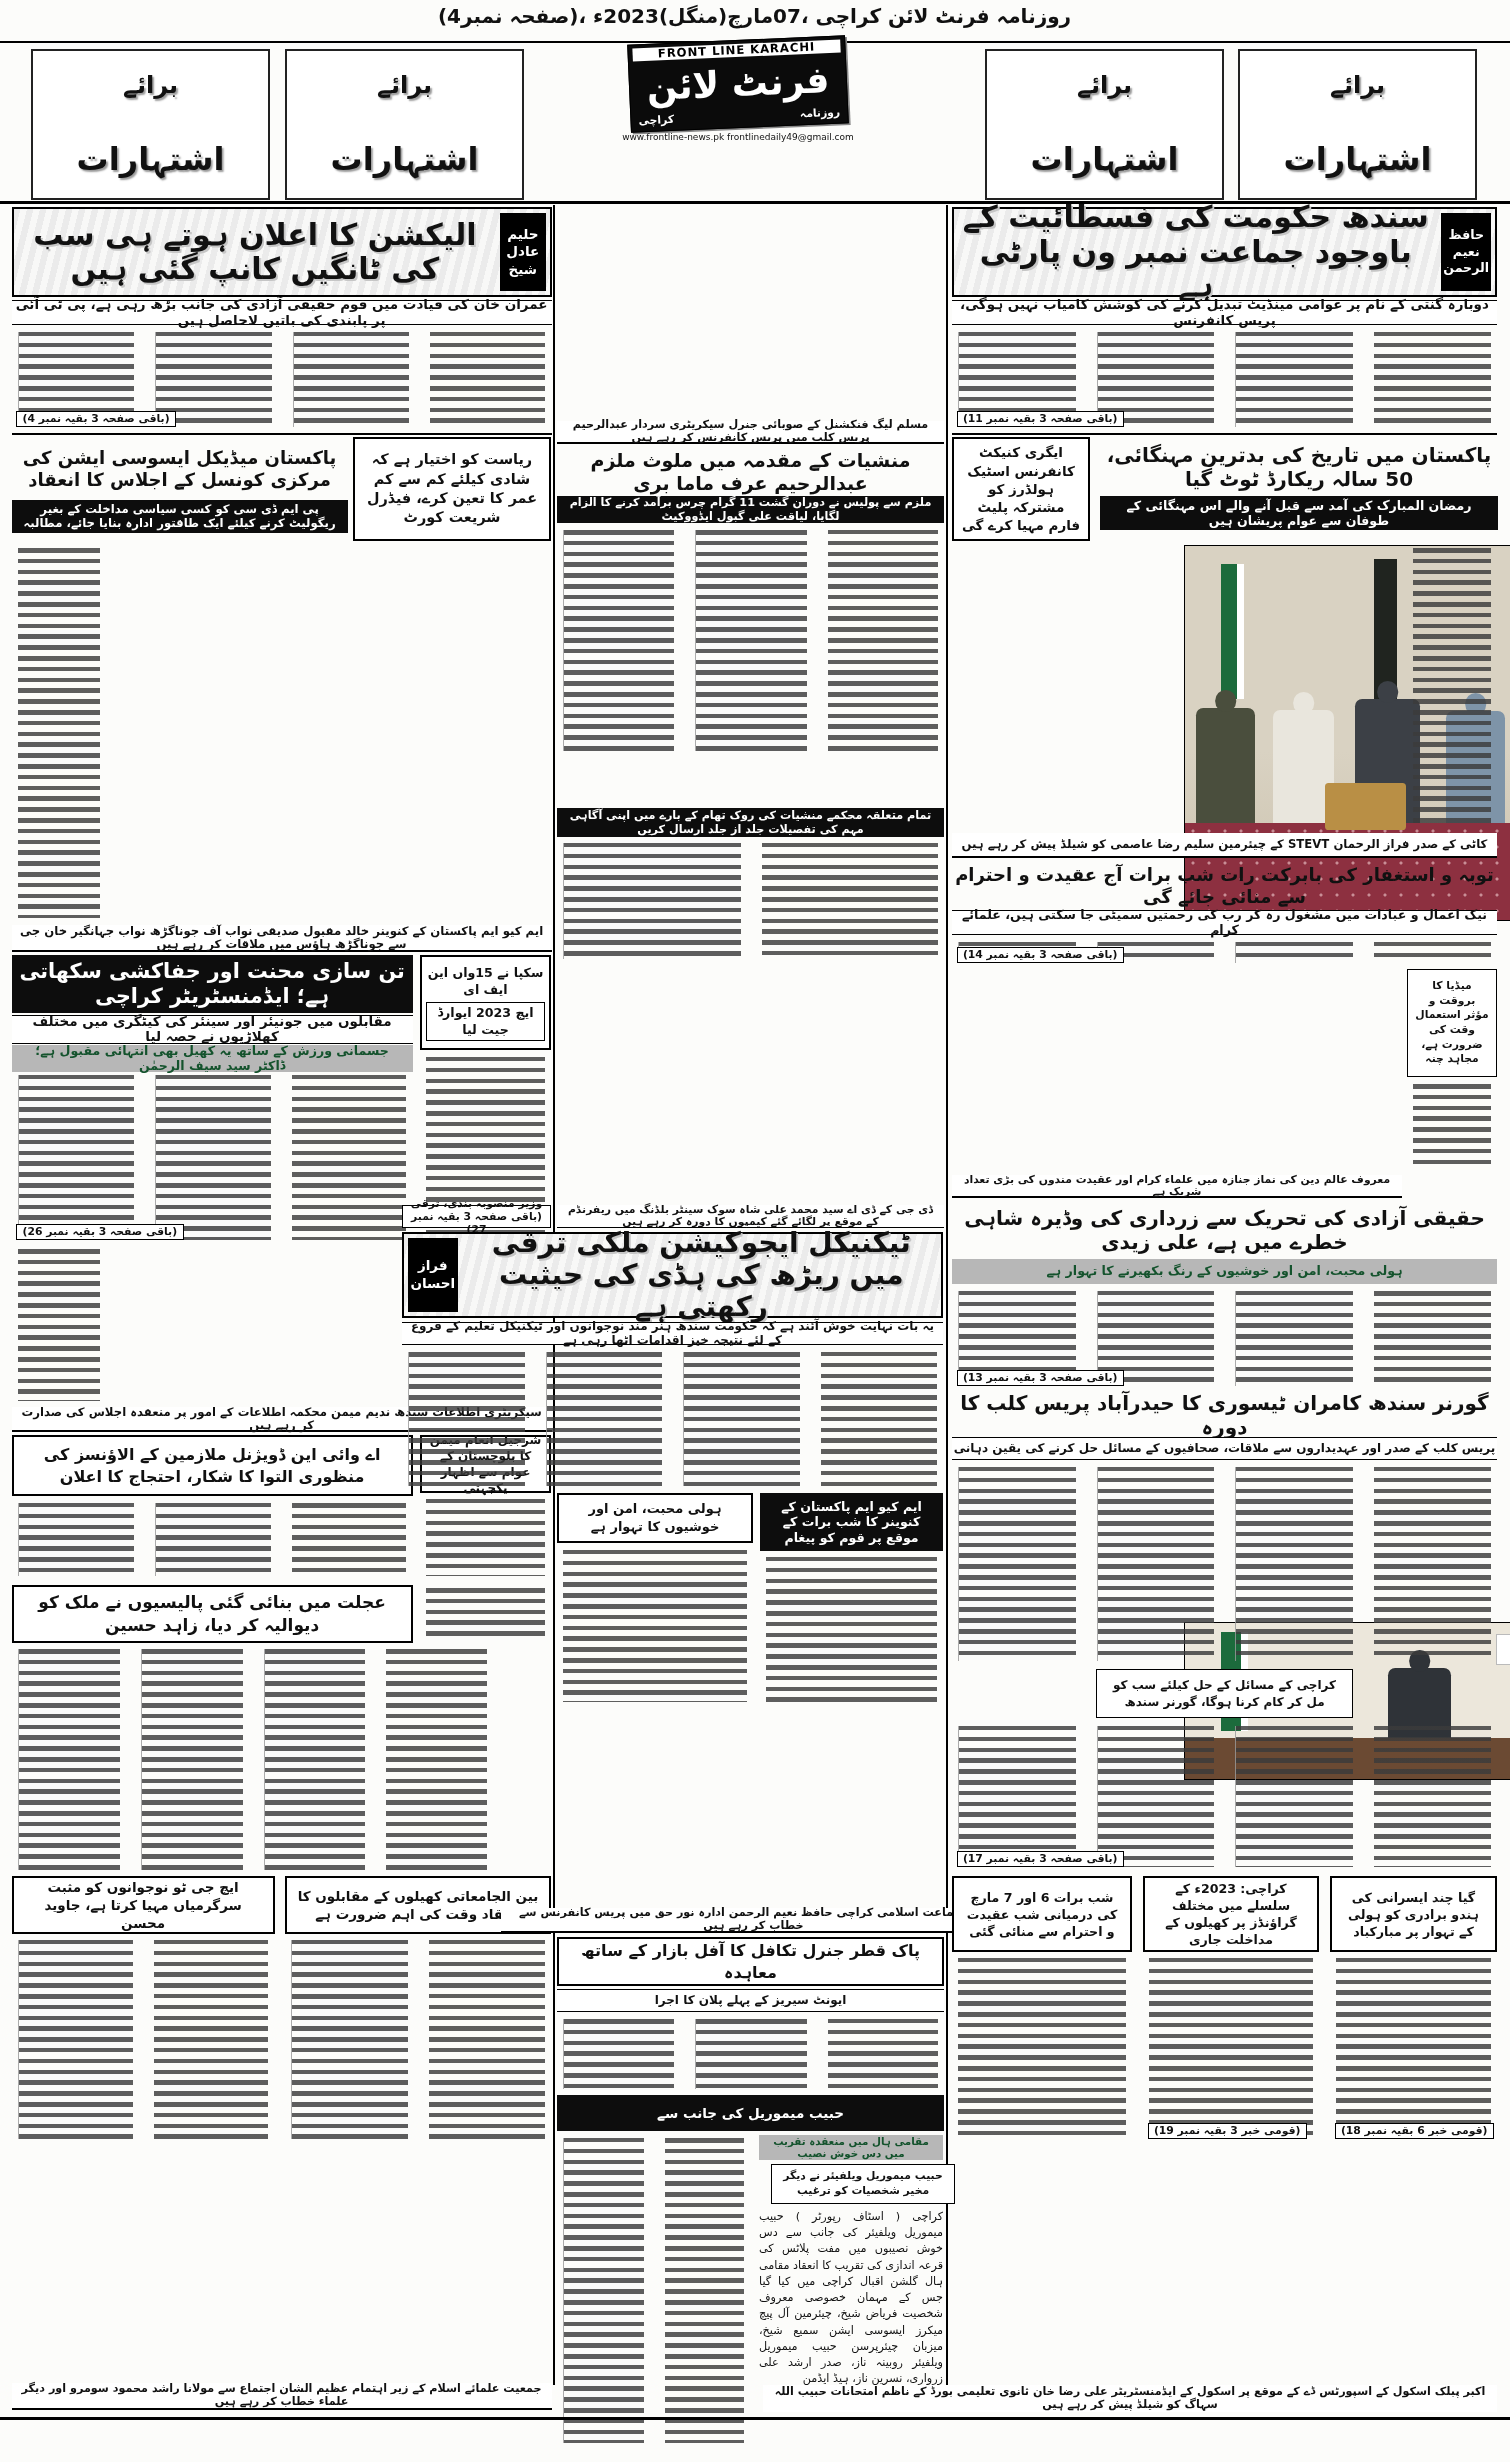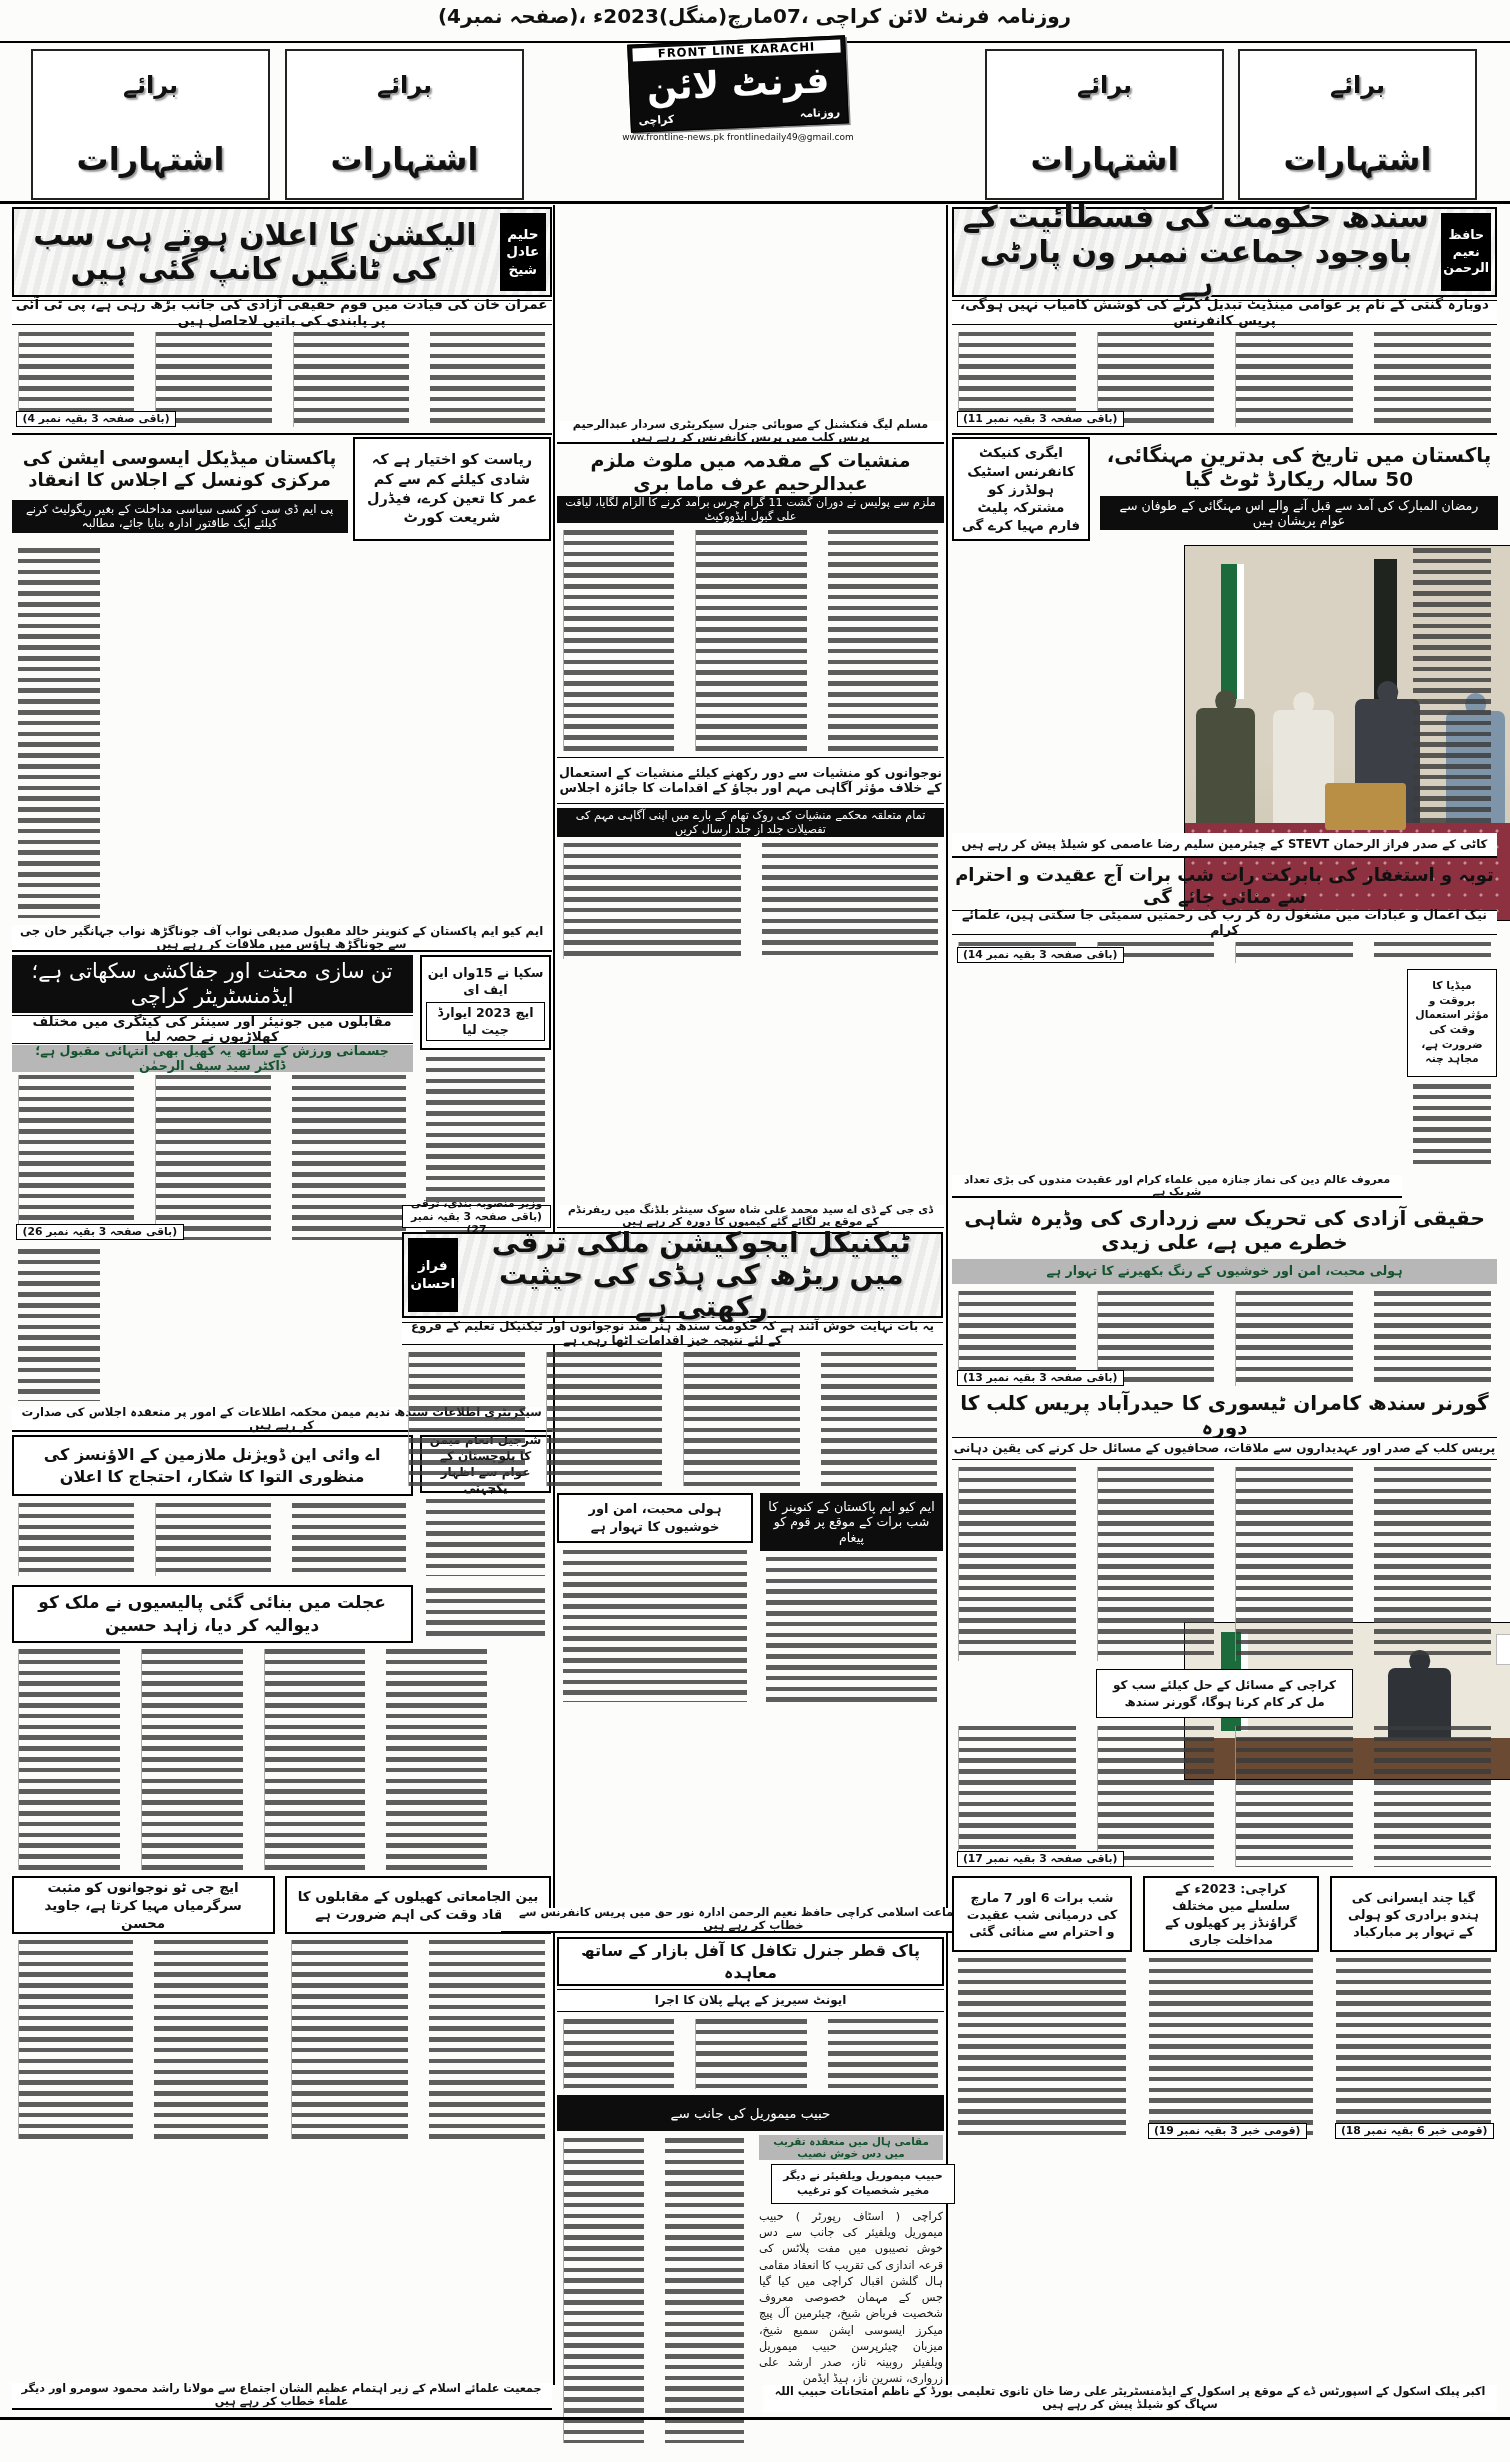--- a/index.html
+++ b/index.html
@@ -10,21 +10,21 @@
   .hline{position:absolute;background:#000;height:2.7px}
   .vline{position:absolute;background:#000;width:1.8px}
   
   .band{border:2.7px solid #000;background:repeating-linear-gradient(104deg,#ebebeb 0 6.3px,#f8f8f7 6.3px 12.6px);
         font-weight:bold;display:flex;align-items:center}
   .band .t{flex:1;text-align:center;font-weight:bold;line-height:1.15;letter-spacing:-0.9px;
            text-shadow:1.8px 1.8px 0 #c6c6c6;padding:0 5.4px}
   .vname{background:#000;color:#fff;font-weight:bold;text-align:center;display:flex;align-items:center;
          justify-content:center;line-height:1.3;padding:3.6px 2.7px;align-self:stretch;margin:3.6px}
   .hl{font-weight:bold;text-align:center;line-height:1.2;display:flex;align-items:center;justify-content:center}
-  .bb{background:#0d0d0d;color:#fff;font-weight:normal;display:flex;align-items:center;justify-content:center;
+  .bb{background:#0d0d0d;color:#fff;font-weight:bold;display:flex;align-items:center;justify-content:center;
       text-align:center;line-height:1.2;padding:0.9px 7.2px}
   .gb{background:#b7b7b7;color:#14532d;font-weight:bold;display:flex;align-items:center;justify-content:center;
       text-align:center;line-height:1.15;padding:0.9px 7.2px}
   .sub{border-top:1.8px solid #000;border-bottom:1.8px solid #000;font-weight:bold;display:flex;align-items:center;
        justify-content:center;text-align:center;line-height:1.15;background:#fff}
   .box{border:2.7px solid #000;background:#fff;font-weight:bold;display:flex;align-items:center;
        justify-content:center;text-align:center;line-height:1.35;padding:3.6px 7.2px}
   
   .sim{display:flex;gap:12px;padding:2.7px 1.8px}
   .sim>i{flex:1;margin:0 4.5px;background-image:repeating-linear-gradient(to bottom,#3b3b3b 0 4.5px,transparent 4.5px 10.8px);
@@ -192,21 +192,20 @@
   <div class="abs cap" style="left:558px;top:421px;width:387px;height:23.4px;font-size:11.2px">مسلم لیگ فنکشنل کے صوبائی جنرل سیکریٹری سردار عبدالرحیم پریس کلب میں پریس کانفرنس کر رہے ہیں</div>
 
   <div class="abs hl" style="left:558px;top:448px;width:387px;height:47px;font-size:19px">منشیات کے مقدمہ میں ملوث ملزم عبدالرحیم عرف ماما بری</div>
   <div class="abs bb" style="left:558px;top:496px;width:387px;height:27px;font-size:11.2px">ملزم سے پولیس نے دوران گشت 11 گرام چرس برآمد کرنے کا الزام لگایا، لیاقت علی گبول ایڈووکیٹ</div>
   <div class="abs sim" style="left:558px;top:527px;width:387px;height:227px">
       <i></i>
       <i></i>
       <i></i>
     </div>
 
-  <div class="abs sub" style="left:558px;top:757px;width:387px;height:47px;font-size:12.6px">نوجوانوں کو منشیات سے دور رکھنے کیلئے منشیات کے استعمال کے خلاف مؤثر آگاہی مہم اور بچاؤ کے اقدامات کا جائزہ اجلاس</div>
   <div class="abs bb" style="left:558px;top:808px;width:387px;height:29px;font-size:11.2px">تمام متعلقہ محکمے منشیات کی روک تھام کے بارے میں اپنی آگاہی مہم کی تفصیلات جلد از جلد ارسال کریں</div>
   <div class="abs sim" style="left:558px;top:840px;width:387px;height:122px">
       <i></i>
       <i></i>
     </div>
 
   <div class="abs c" style="left:403px;top:1205px;width:149px;height:23.4px;font-size:10.8px;font-weight:bold;border:0.9px solid #000;background:#fff">وزیر منصوبہ بندی، ترقی (باقی صفحہ 3 بقیہ نمبر 27)</div>
   <div class="abs cap" style="left:558px;top:1205px;width:387px;height:23.4px;font-size:10.8px;border-bottom:1.8px solid #000">ڈی جی کے ڈی اے سید محمد علی شاہ سوک سینٹر بلڈنگ میں ریفرنڈم کے موقع پر لگائے گئے کیمپوں کا دورہ کر رہے ہیں</div>
 
   <div class="abs band" style="left:403px;top:1232px;width:541px;height:86px">

